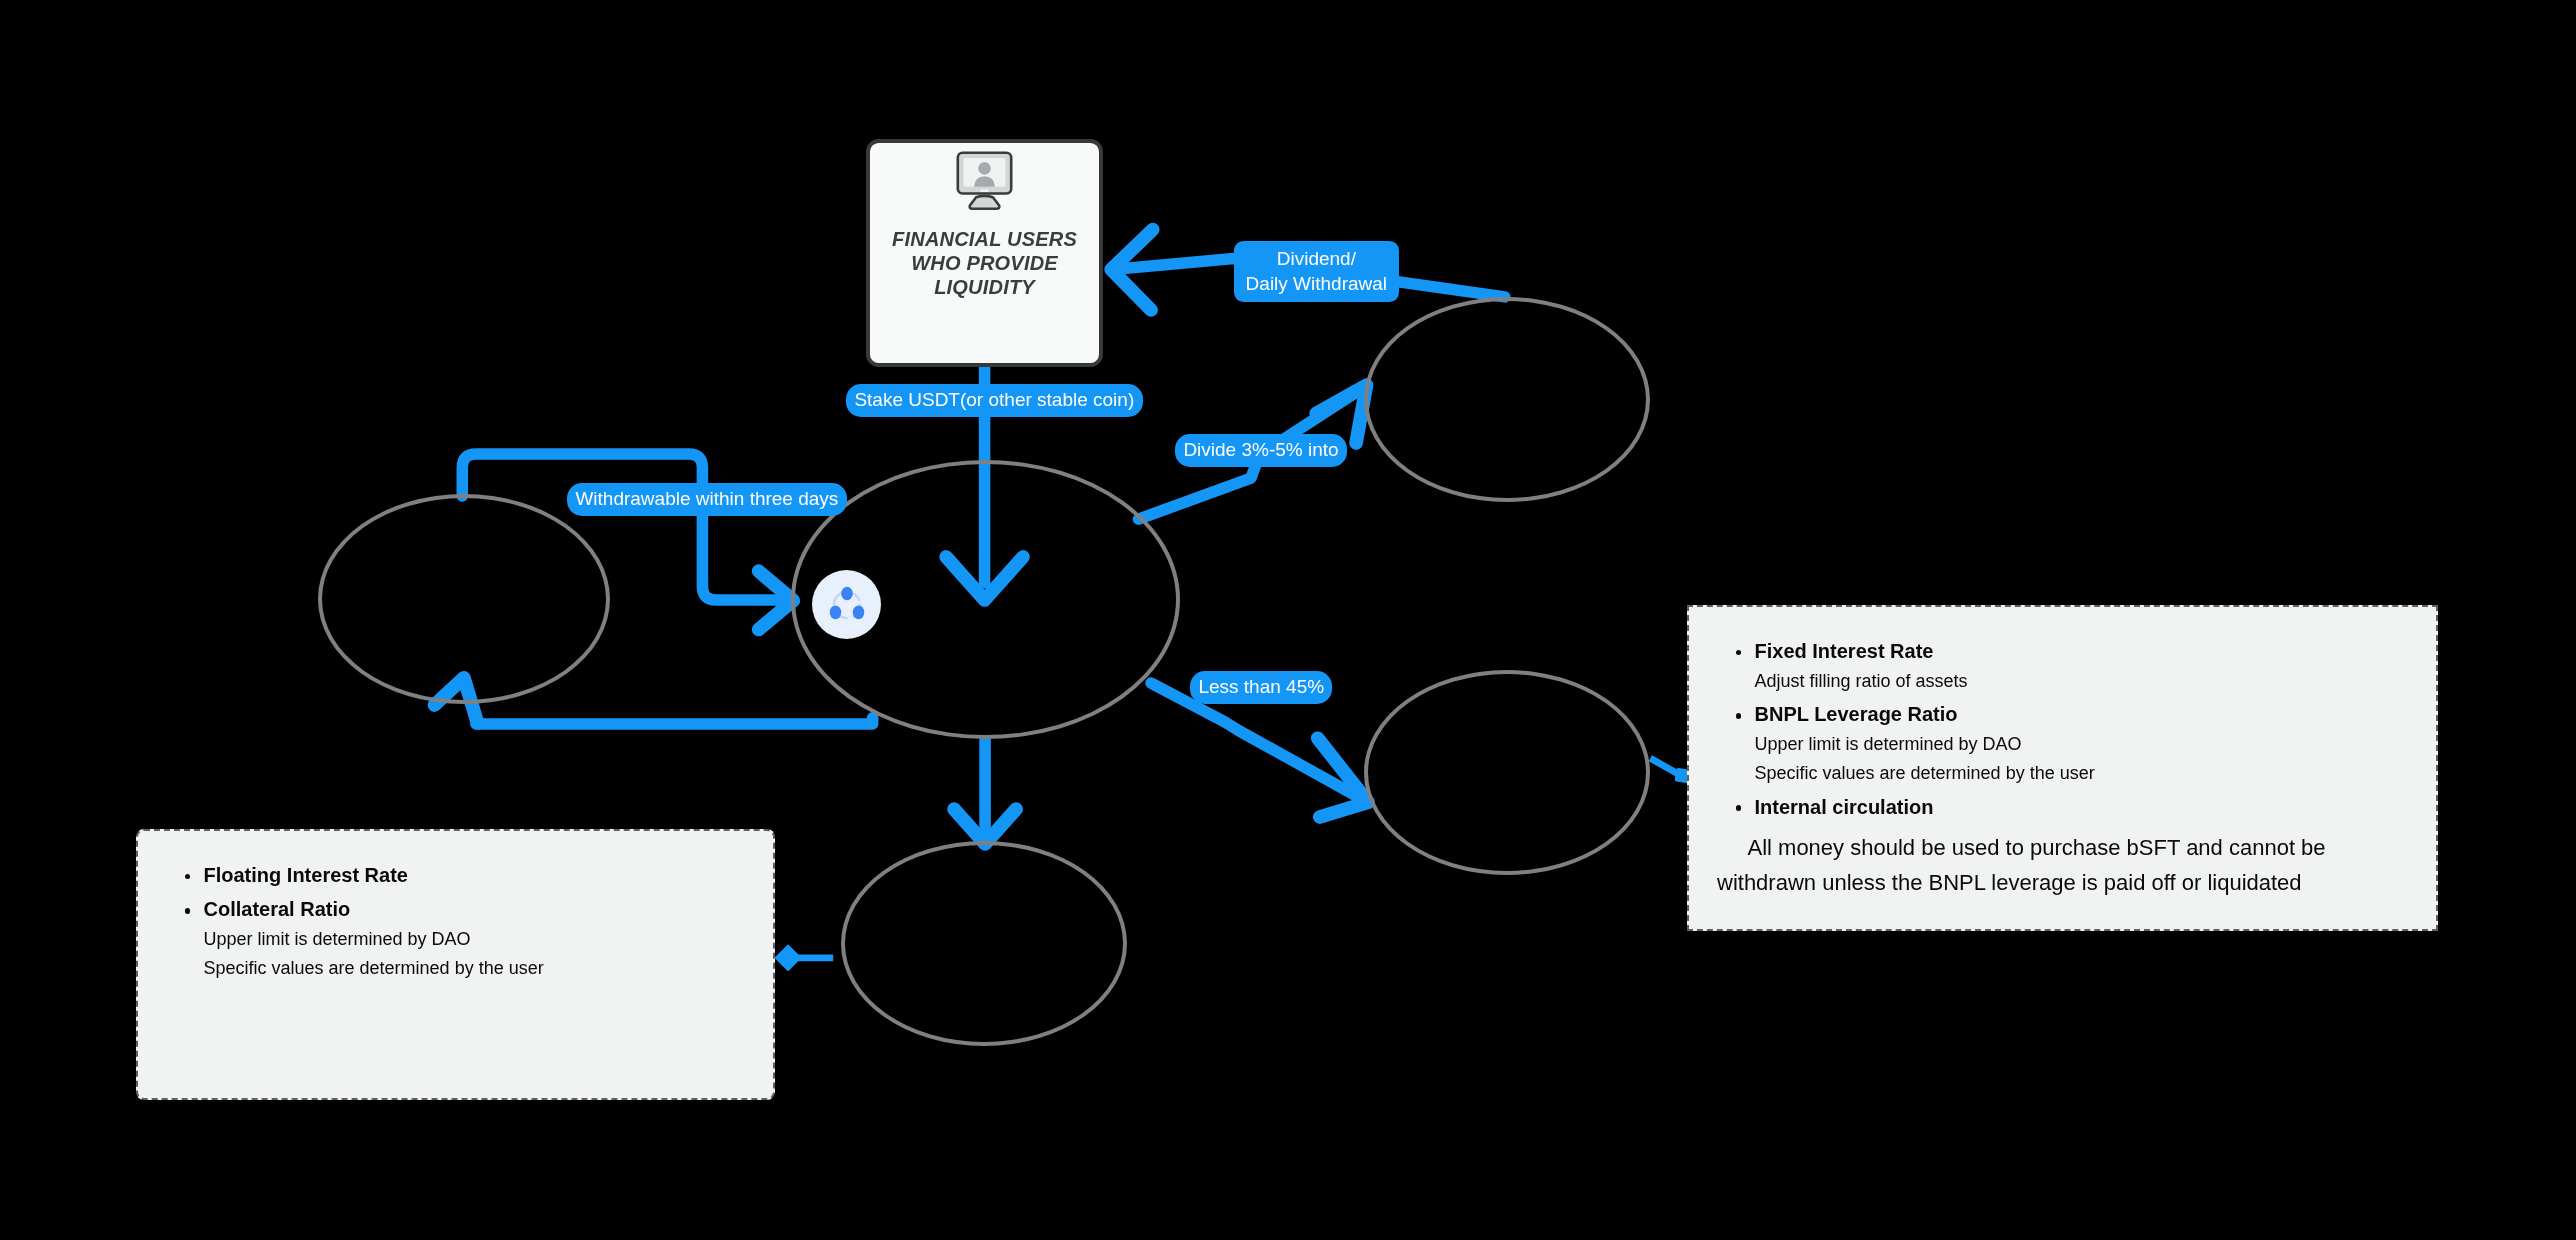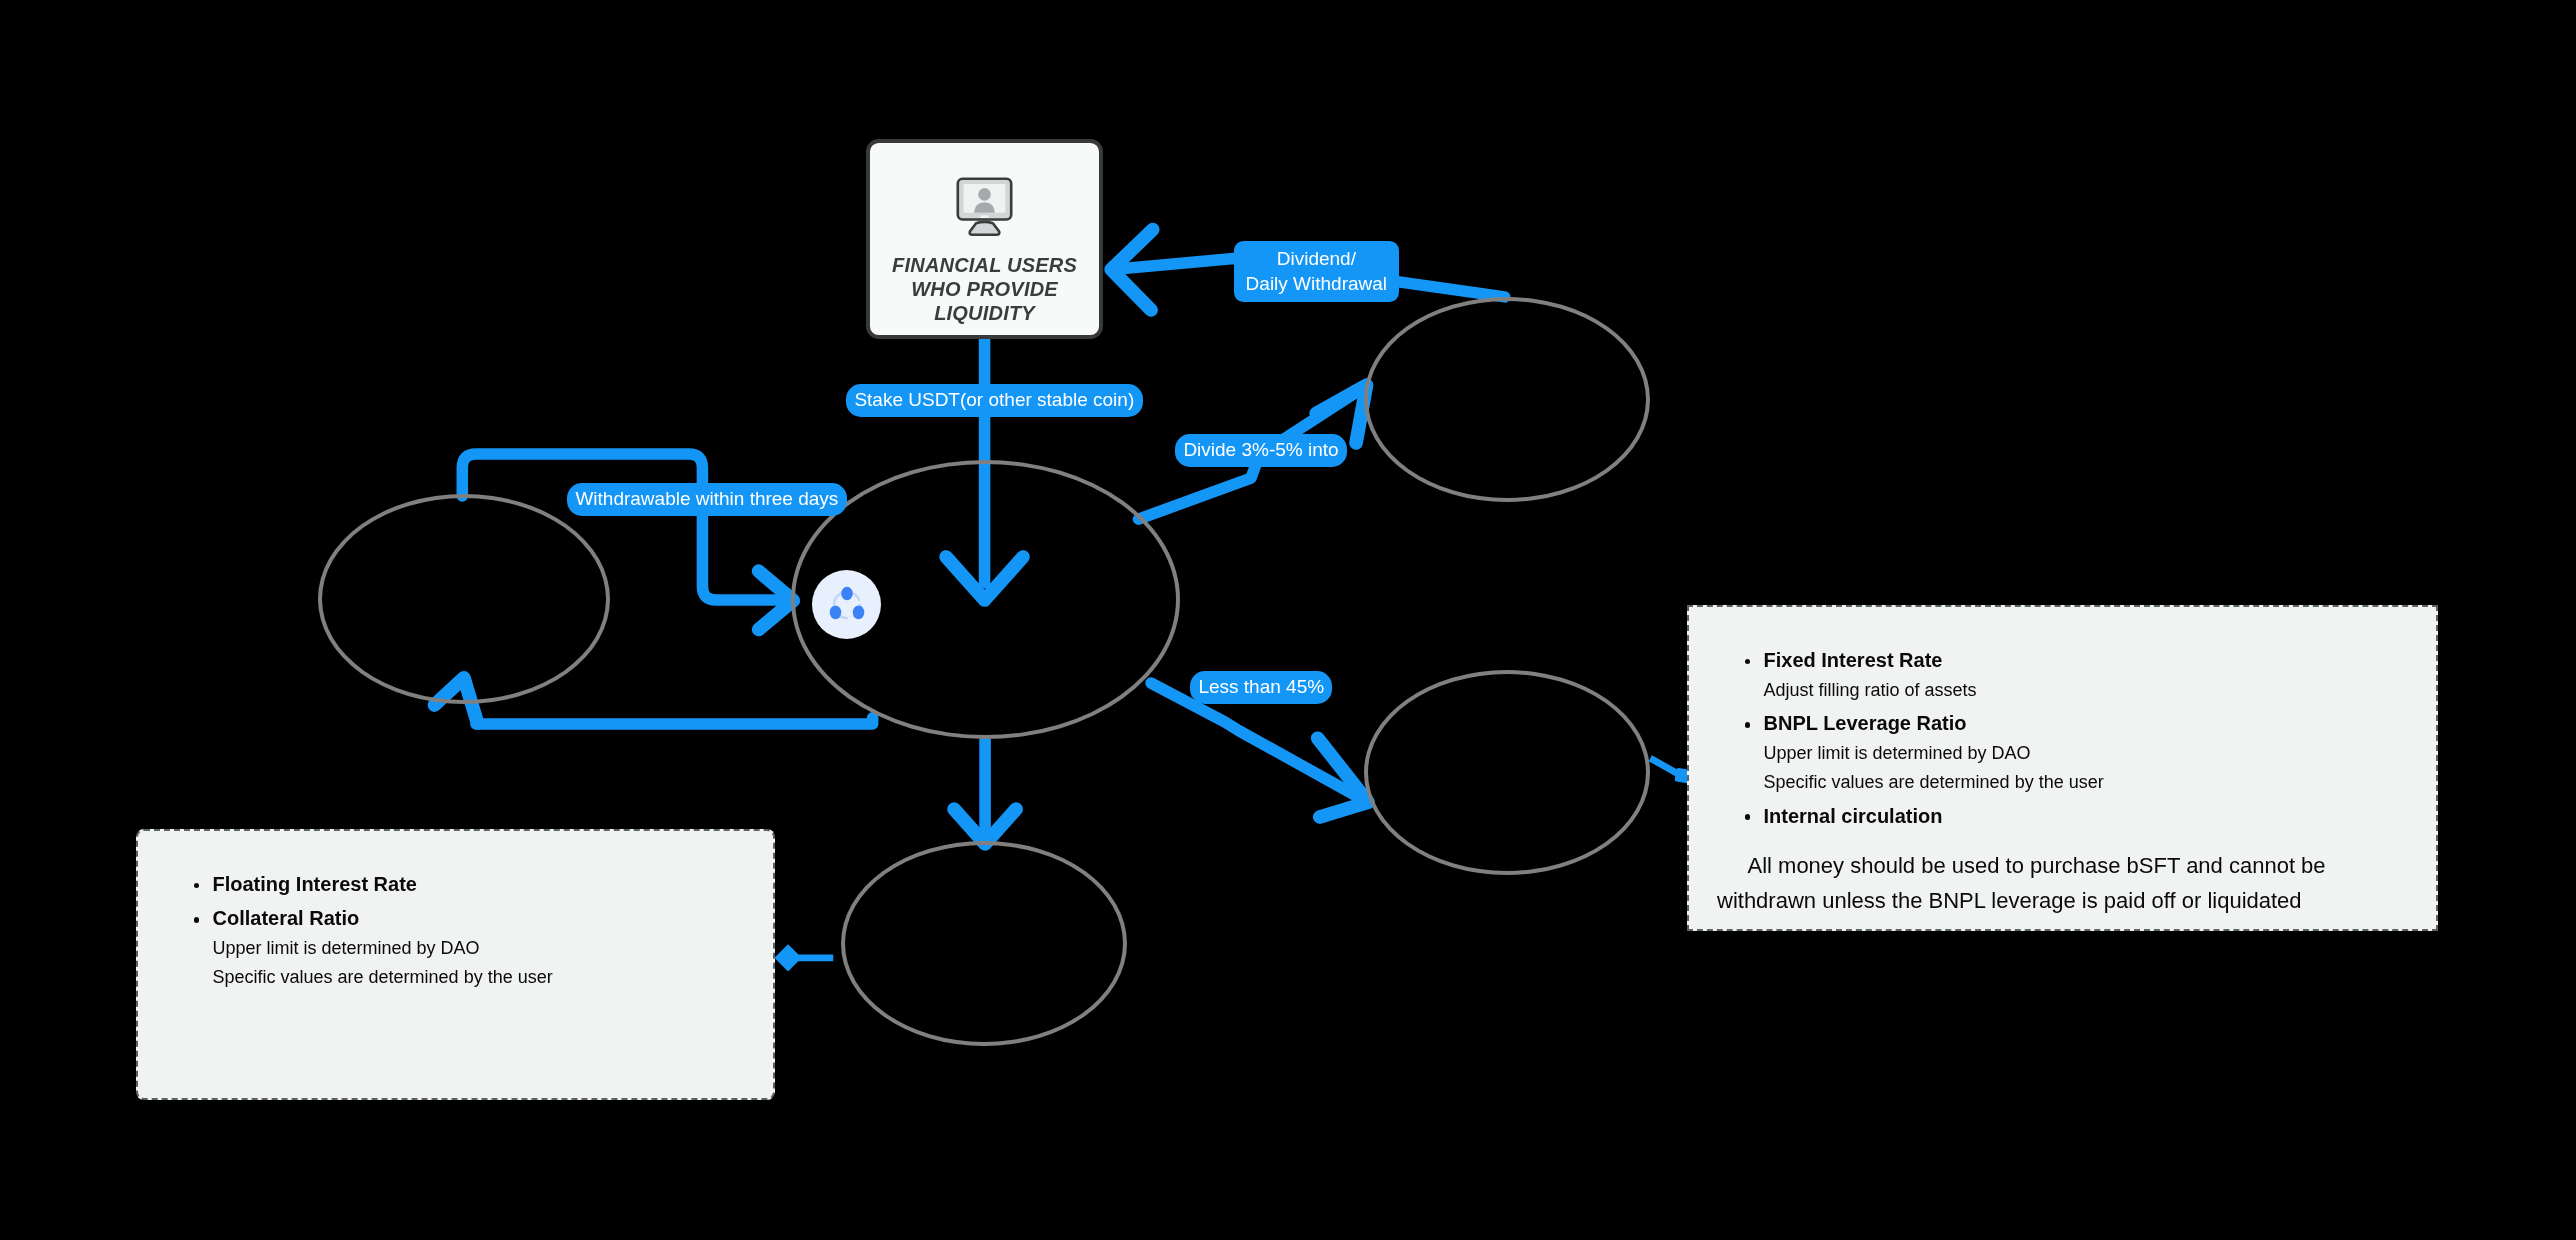--- a/index.html
+++ b/index.html
@@ -32,30 +32,30 @@
     height: 1240px;
     pointer-events: none;
   }
 
   
   .user-card {
     position: absolute;
     left: 866px;
     top: 139px;
     width: 237px;
-    height: 200px;
+    height: 228px;
     background: #f8f9f9;
     border: 4.7px solid #37393a;
     border-radius: 12.6px;
     box-sizing: border-box;
     display: flex;
     flex-direction: column;
     align-items: center;
     justify-content: flex-start;
-    padding-top: 34px;
+    padding-top: 8px;
   }
   .monitor {
     width: 67px;
     height: 62px;
     position: relative;
     margin-bottom: 13.7px;
   }
   .user-card-label {
     font-style: italic;
     font-weight: 700;
@@ -124,21 +124,21 @@
     position: absolute;
     background: #f1f2f2;
     border: 2.6px dashed #5b6265;
     box-sizing: border-box;
     padding: 21px 28px 21px 28px;
     color: #0a0a0a;
   }
   #note-left  { left: 136px;  top: 829px; width: 639px; height: 271px; border-radius: 8px; }
   #note-right { left: 1687px; top: 605px; width: 751px; height: 326px; }
 
-  .note-list { list-style: none; margin: 16px; padding: 0; }
+  .note-list { list-style: none; margin: 7px; padding: 0; }
   .note-item { margin: 0 0 2.1px 0; }
   .note-head {
     font-size: 20px;
     font-weight: 700;
     line-height: 1.6;
     position: relative;
     padding-left: 30.5px;
   }
   .note-head::before {
     content: "";

